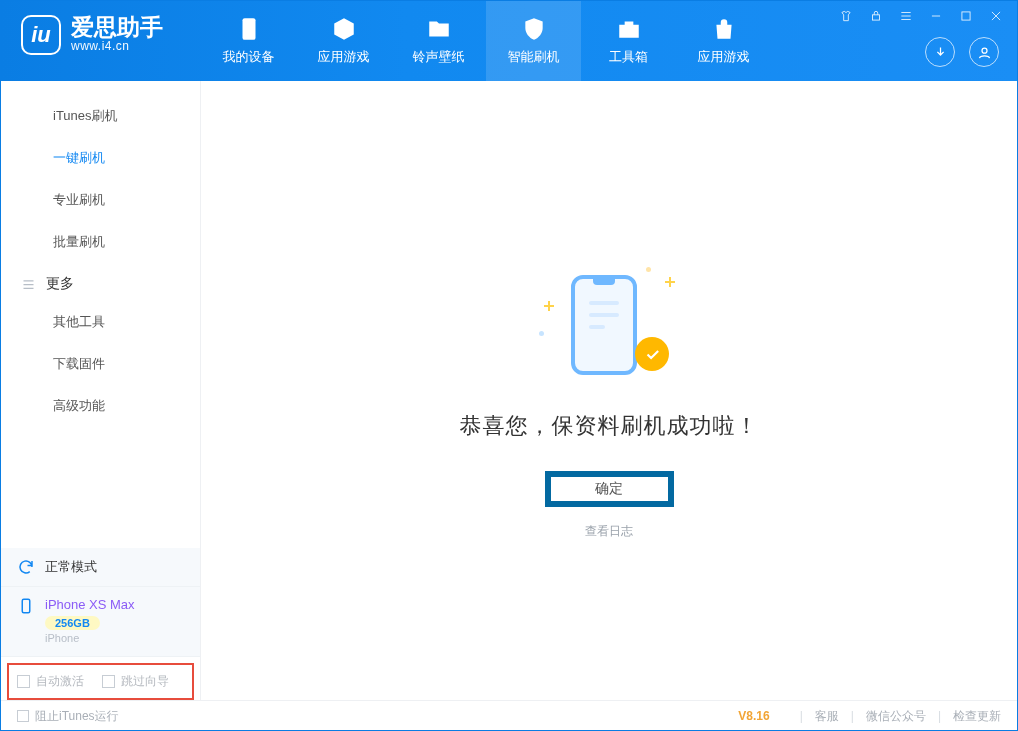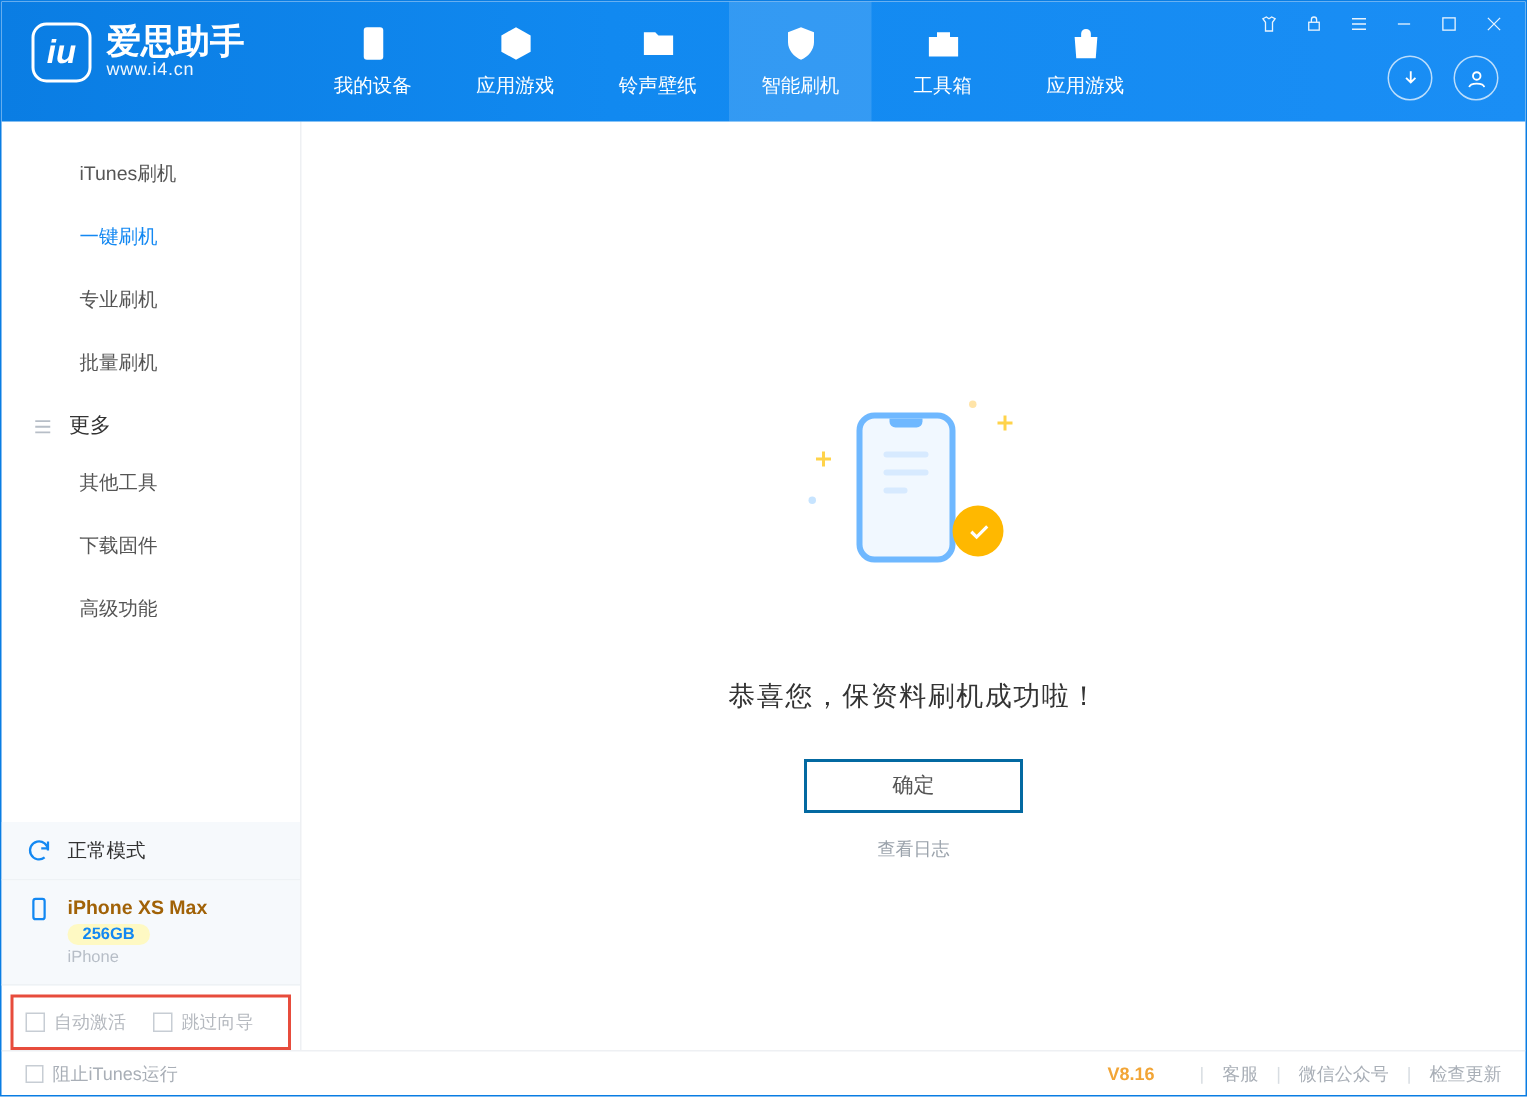--- a/index.html
+++ b/index.html
@@ -26,41 +26,41 @@
 .sidebar { width:200px; border-right:1px solid #eef0f3; display:flex; flex-direction:column; padding-top:14px; }
 .sb-group { display:flex; align-items:center; gap:10px; padding:12px 20px 8px; font-size:14px; color:#333; font-weight:500; }
 .sb-group svg { width:15px; height:15px; }
 .sb-item { padding:12px 20px 12px 52px; font-size:13px; color:#555; cursor:pointer; }
 .sb-item.active { color:#1388f2; }
 .sb-spacer { flex:1; }
 .dev-card { background:#f6f9fc; padding:10px 12px 10px 44px; font-size:13px; color:#333; position:relative; border-bottom:1px solid #eef2f5; }
 .dev-card .ic { position:absolute; left:16px; top:10px; width:18px; height:18px; }
 .dev-card .ic svg{width:18px;height:18px;}
 .dev-mode { color:#333; }
-.dev-name { font-weight:700; color:#a16207; }
+.dev-name { font-weight:400; color:#8b5cf6; }
 .badge { display:inline-block; background:#fef9c3; color:#1388f2; font-size:11px; font-weight:700; border-radius:10px; padding:1px 10px; margin-top:4px; }
 .dev-sub { color:#b7bec7; font-size:11px; margin-top:2px; }
 .opt-row { border:2px solid #e74c3c; margin:6px 6px 0 6px; padding:8px 8px; display:flex; gap:18px; align-items:center; }
 .opt { display:flex; align-items:center; gap:6px; font-size:12px; color:#b5b9bf; }
 .opt .box { width:13px; height:13px; border:1px solid #c7cdd4; background:#fff; }
 
 .main { flex:1; display:flex; flex-direction:column; align-items:center; padding-top:190px; color:#333; }
 .il { position:relative; width:120px; height:110px; margin-bottom:30px; }
 .il .phone { position:absolute; left:22px; top:4px; width:66px; height:100px; border:4px solid #6fb8ff; border-radius:12px; background:#f1f8ff; }
 .il .notch{position:absolute;top:0;left:50%;transform:translateX(-50%);width:22px;height:6px;background:#6fb8ff;border-radius:0 0 4px 4px;}
 .il .line{position:absolute;left:14px;right:14px;height:4px;background:#d7eaff;border-radius:3px;}
 .il .check { position:absolute; right:0px; bottom:10px; width:34px; height:34px; background:#ffb800; border-radius:50%; display:flex; align-items:center; justify-content:center; }
 .il .check svg { width:17px; height:17px; stroke:#fff; stroke-width:3; fill:none; }
 .il .spark{position:absolute;width:10px;height:10px;}
 .il .spark:before,.il .spark:after{content:"";position:absolute;background:#ffd34a;}
 .il .spark:before{left:4px;top:0;width:2px;height:10px;}
 .il .spark:after{left:0;top:4px;width:10px;height:2px;}
 .il .dot{position:absolute;width:5px;height:5px;border-radius:50%;}
-.msg { font-size:18px; color:#333; font-weight:500; letter-spacing:1px;margin-top:41px; }
-.okbtn { margin-top:30px; width:146px; height:36px; border:2px solid #0369a1; background:#fff; font-size:14px; color:#555; cursor:pointer; }
+.msg { font-size:22px; color:#333; font-weight:500; letter-spacing:1px; }
+.okbtn { margin-top:30px; width:129px; height:36px; border:6px solid #0369a1; background:#fff; font-size:14px; color:#555; cursor:pointer; }
 .loglink { margin-top:16px; font-size:12px; color:#9aa2ab; cursor:pointer; }
 
 .footer { height:31px; border-top:1px solid #eef0f3; display:flex; align-items:center; padding:0 16px; font-size:12px; color:#a9afb7; }
 .footer .box { width:12px; height:12px; border:1px solid #c7cdd4; margin-right:6px; }
 .footer .grow { flex:1; }
 .footer .ver { color:#f2a536; margin-right:18px;font-weight:bold; }
 .footer .lnk { color:#a9afb7; cursor:pointer; }
 .footer .sep { margin:0 12px; color:#d8dde2; }
 </style>
 </head>

